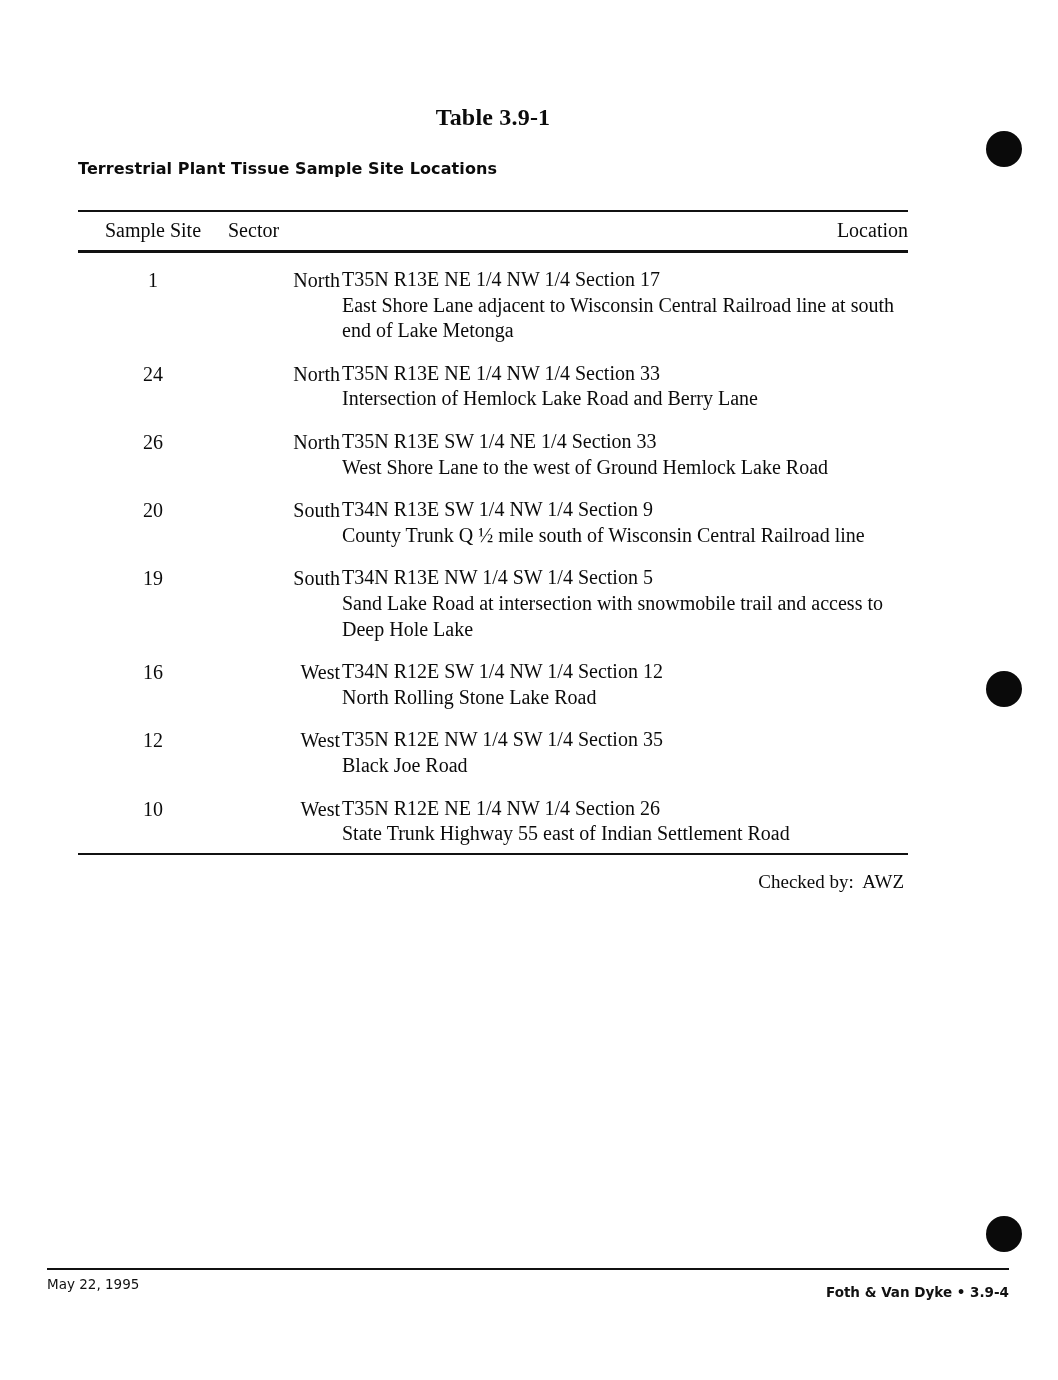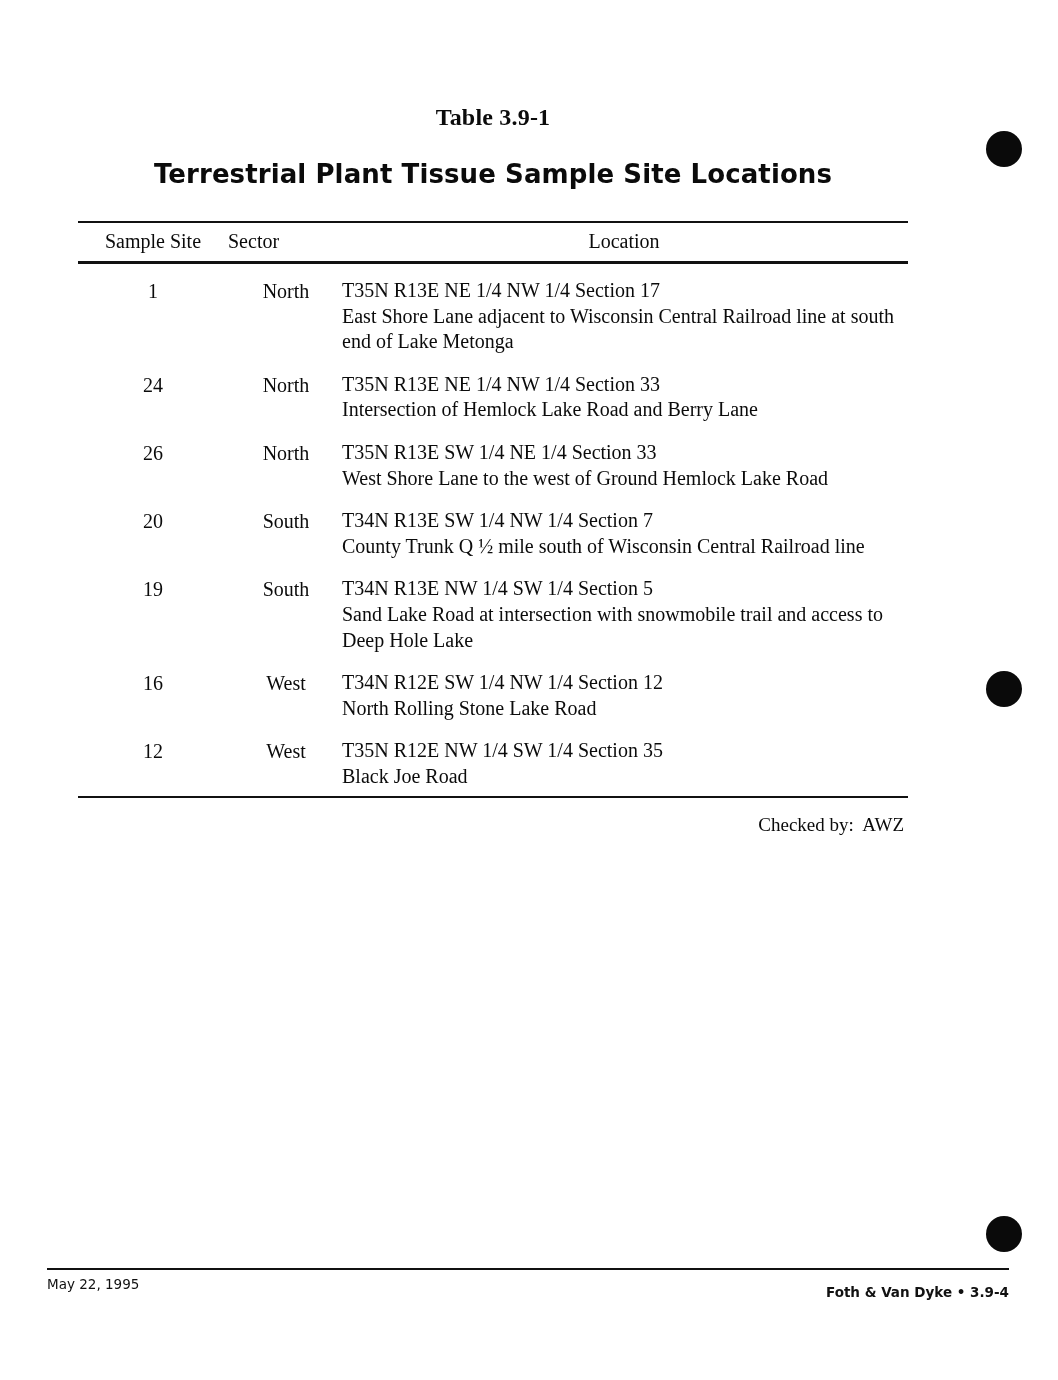--- a/index.html
+++ b/index.html
@@ -41,24 +41,23 @@
 
   .title-main {
     text-align: center;
     font-family: "Liberation Serif", serif;
     font-weight: bold;
     font-size: 24px;
     letter-spacing: 0.2px;
     margin-top: 104px;
   }
   .title-sub {
-    text-align: center;
     font-family: "DejaVu Sans", sans-serif;
     font-weight: bold;
-    font-size: 26px;
+    font-size: 16px;
     margin-top: 28px;
     letter-spacing: 0.1px;
   }
 
   table.tbl {
     margin-top: 32px;
     width: 830px;
     border-collapse: collapse;
     font-size: 19.5px;
   }
@@ -75,34 +74,34 @@
 
   thead th {
     font-weight: normal;
     font-size: 20px;
     padding: 7px 0 8px 0;
     text-align: left;
     font-family: "Liberation Serif", serif;
   }
   th.c-site { width: 150px; text-align: center; }
   th.c-sector { width: 112px; text-align: left; }
-  th.c-loc { text-align: center; margin-top: 12px; }
+  th.c-loc { text-align: right; margin-top: 12px; }
 
   tbody td {
     vertical-align: top;
     padding: 0;
     font-family: "Liberation Serif", serif;
   }
   td.site {
     text-align: center;
     font-size: 20px;
     padding-top: 13px;
   }
   td.sector {
-    text-align: center;
+    text-align: right;
     font-size: 20px;
     padding-top: 13px;
     padding-left: 4px;
   }
   td.loc {
     font-size: 20px;
     padding-top: 11px;
     padding-bottom: 6px;
     line-height: 1.28;
     padding-left: 2px;
@@ -202,21 +201,21 @@
           <td class="sector">North</td>
           <td class="loc">
             <span class="loc-line1">T35N R13E SW 1/4 NE 1/4 Section 33</span>
             <span class="loc-line2">West Shore Lane to the west of Ground Hemlock Lake Road</span>
           </td>
         </tr>
         <tr>
           <td class="site">20</td>
           <td class="sector">South</td>
           <td class="loc">
-            <span class="loc-line1">T34N R13E SW 1/4 NW 1/4 Section 7</span>
+            <span class="loc-line1">T34N R13E SW 1/4 NW 1/4 Section 9</span>
             <span class="loc-line2">County Trunk Q ½ mile south of  Wisconsin Central Railroad line</span>
           </td>
         </tr>
         <tr>
           <td class="site">19</td>
           <td class="sector">South</td>
           <td class="loc">
             <span class="loc-line1">T34N R13E NW 1/4 SW 1/4 Section 5</span>
             <span class="loc-line2">Sand Lake Road at intersection with snowmobile trail and access to Deep Hole Lake</span>
           </td>
@@ -228,20 +227,28 @@
             <span class="loc-line1">T34N R12E SW 1/4 NW 1/4 Section 12</span>
             <span class="loc-line2">North Rolling Stone Lake Road</span>
           </td>
         </tr>
         <tr>
           <td class="site">12</td>
           <td class="sector">West</td>
           <td class="loc">
             <span class="loc-line1">T35N R12E NW 1/4 SW 1/4 Section 35</span>
             <span class="loc-line2">Black Joe Road</span>
+          </td>
+        </tr>
+        <tr>
+          <td class="site">10</td>
+          <td class="sector">West</td>
+          <td class="loc">
+            <span class="loc-line1">T35N R12E NE 1/4 NW 1/4 Section 26</span>
+            <span class="loc-line2">State Trunk Highway 55 east of Indian Settlement Road</span>
           </td>
         </tr>
         <tr>
           <td class="rule-bottom" colspan="3" style="height:0;padding:0;"></td>
         </tr>
       </tbody>
     </table>
 
     <div class="signoff">
       <div class="sign-row">Checked by:  AWZ</div>

